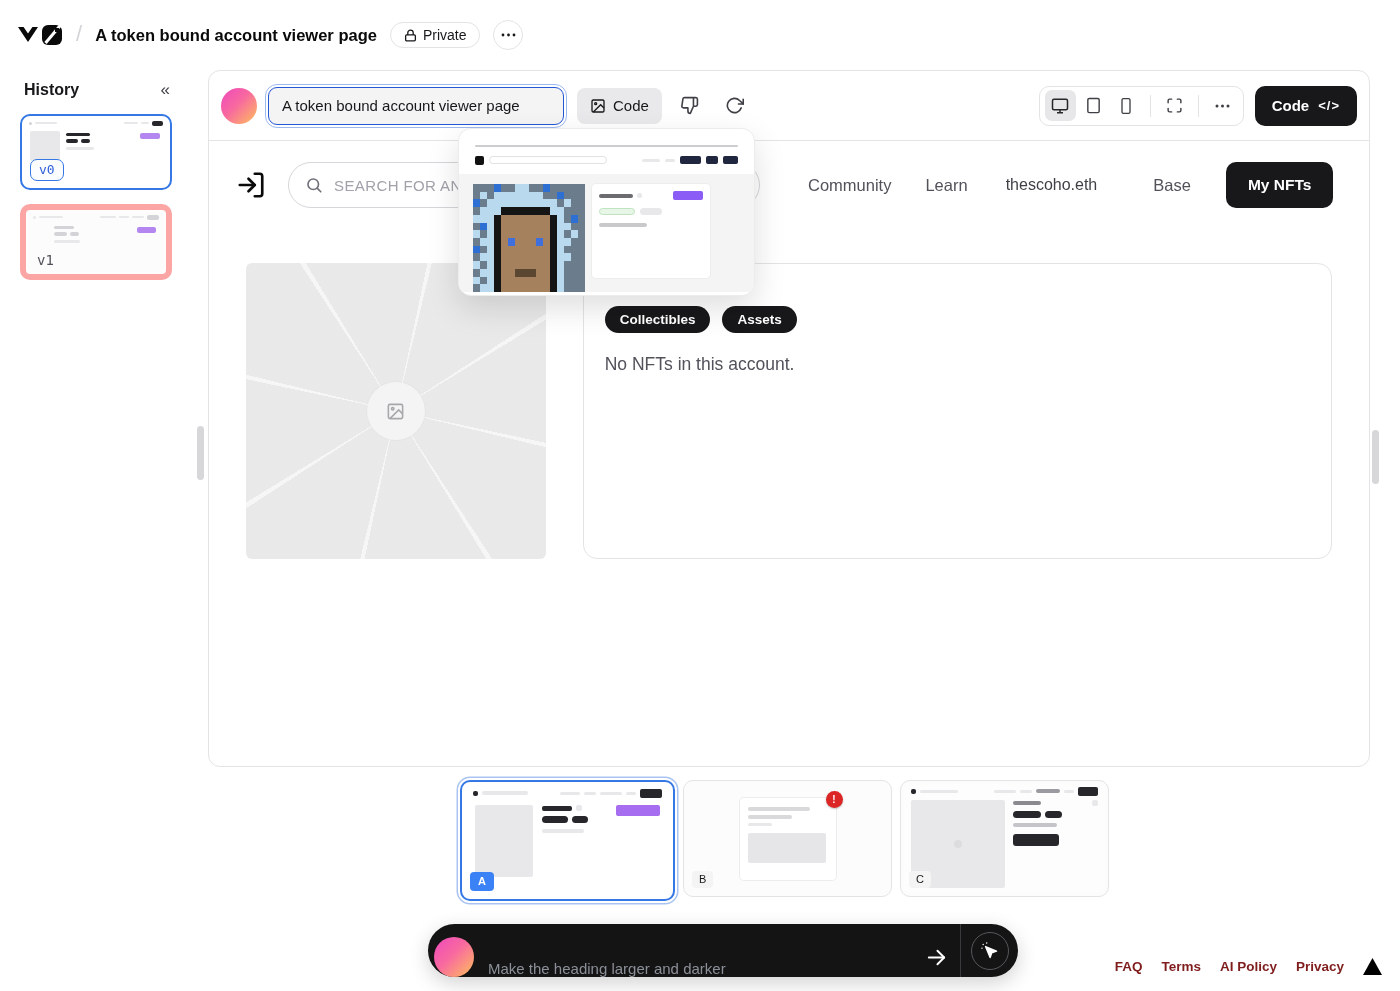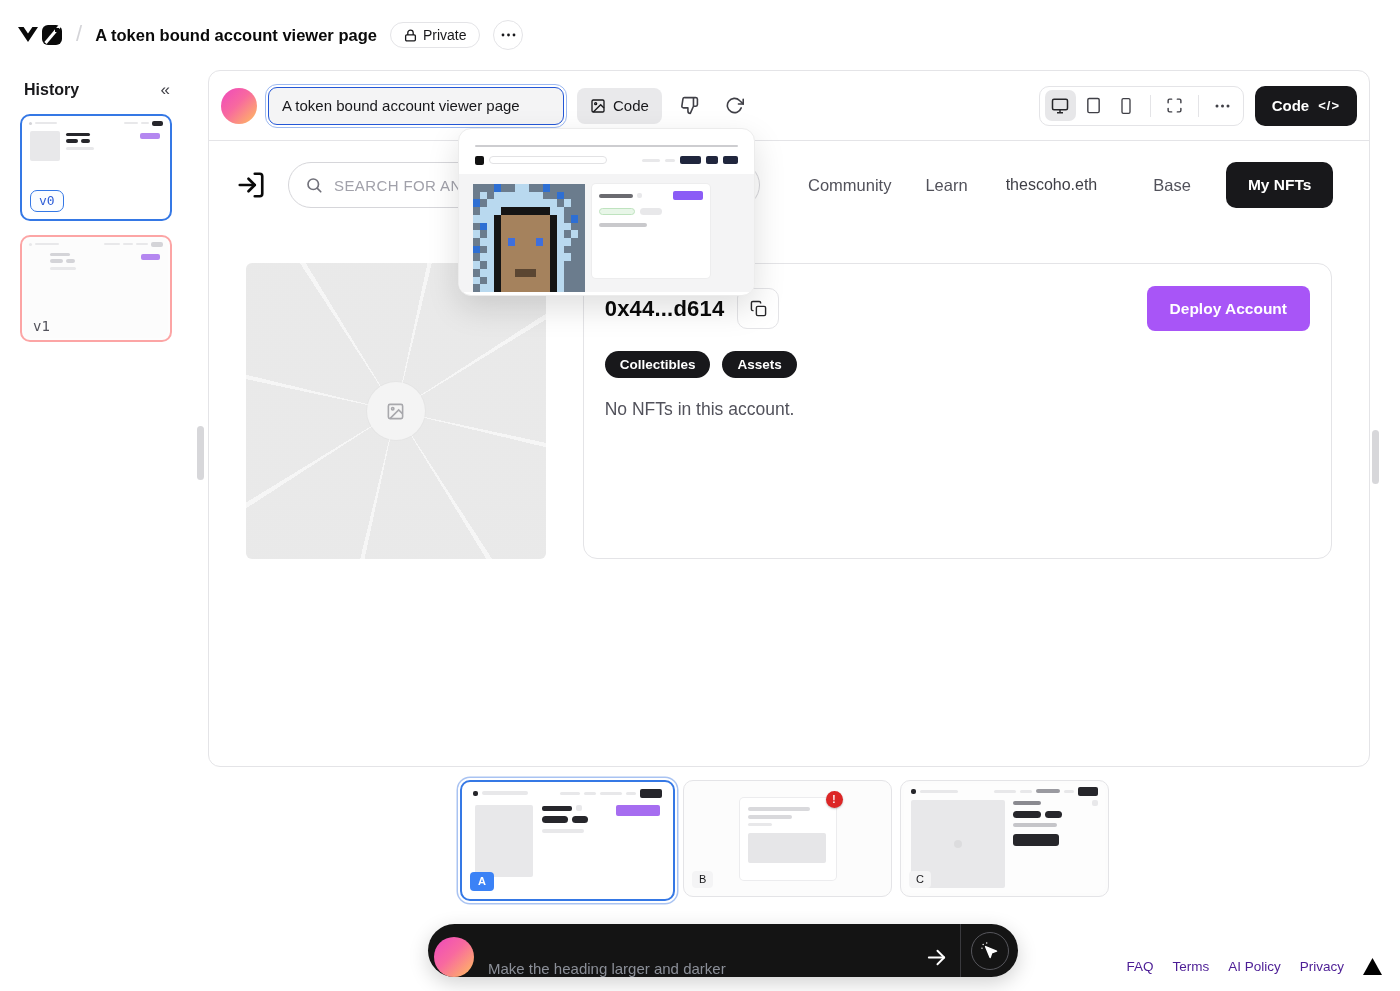--- a/index.html
+++ b/index.html
@@ -26,24 +26,24 @@
   .avatar { border-radius:50%; background:linear-gradient(135deg,#ee49bd 0%,#f8699f 45%,#ffc05c 100%); }
   .av-32 { width:32px; height:32px; }
   .av-36 { width:36px; height:36px; }
   .av-40 { width:40px; height:40px; }
 
   
   .history { position:absolute; left:16px; top:80px; width:160px; }
   .hist-head { display:flex; align-items:center; justify-content:space-between; padding:0 6px 0 8px; }
   .hist-title { font-size:16px; font-weight:600; }
   .collapse { font-size:17px; color:#3f3f46; cursor:pointer; }
-  .ver-card { position:relative; width:152px; height:107px; border-radius:10px; margin:14px 0 0 4px;
+  .ver-card { position:relative; width:152px; height:76px; border-radius:10px; margin:14px 0 0 4px;
               background:#fdfdfd; }
   .ver-sel { border:2px solid #3578e5; background:#fff; }
-  .ver-norm { border:2px solid #fca5a5;text-align:right; }
+  .ver-norm { border:6px solid #fca5a5;text-align:right; }
   .mini { position:absolute; inset:2px; border-radius:6px; overflow:hidden; background:#fff; }
   .sk { background:#d4d4d8; border-radius:2px; }
   .sk-lite { background:#e8e8ea; border-radius:2px; }
   .sk-dark { background:#26262b; border-radius:2px; }
   .sk-purple { background:#b487f0; border-radius:2px; }
   .row { display:flex; align-items:center; }
   .v0-badge { position:absolute; left:8px; bottom:7px; padding:2px 8px 3px; border:1.5px solid #3578e5;
               border-radius:7px; color:#3060d8; background:#fbfdff;
               font-family:"DejaVu Sans Mono", monospace; font-size:13px; }
   .v1-label { position:absolute; left:11px; bottom:6px; color:#52525b;
@@ -146,21 +146,21 @@
   .chat-send { background:none; border:none; color:#fff; width:40px; height:40px; display:flex;
                align-items:center; justify-content:center; }
   .chat-div { width:1px; height:53px; background:#3a3a3e; margin-left:4px; }
   .cursor-wrap { width:57px; height:53px; display:flex; align-items:center; justify-content:center; }
   .cursor-btn { width:38px; height:38px; border-radius:50%; border:1.5px solid #56565c;
                 background:transparent; color:#fff; display:flex; align-items:center; justify-content:center; }
 
   
   .footer { position:absolute; right:18px; top:958px; display:flex; align-items:center; gap:19px;
             font-size:13.5px; font-weight:500; color:#111; }
-  .footer a { color:#4c1d95; text-decoration:none; }
+  .footer a { color:#7f1d1d; text-decoration:none;font-weight:bold; }
 </style>
 </head>
 <body>
 
 <div class="app">
 
   <header class="topbar">
     <div class="tb-left">
       <span>
         <svg width="46" height="26" viewBox="0 0 46 26" fill="none">
@@ -364,32 +364,20 @@
             <span>
               <svg width="19" height="19" viewBox="0 0 24 24" fill="none" stroke="#a8a8ac" stroke-width="2">
                 <rect x="3" y="3" width="18" height="18" rx="2"></rect>
                   <circle cx="8.5" cy="8.5" r="1.5"></circle>
                   <path d="m21 15-5-5L5 21"></path>
               </svg>
             </span>
           </div>
         </div>
         <div class="account-card">
-          <div class="addr-row">
-            <span class="address">0x44...d614</span>
-            <button class="copy-btn">
-              <span>
-                <svg width="17" height="17" viewBox="0 0 24 24" fill="none" stroke="#27272a" stroke-width="2">
-                  <rect x="9" y="9" width="13" height="13" rx="2"></rect>
-                    <path d="M5 15H4a2 2 0 0 1-2-2V4a2 2 0 0 1 2-2h9a2 2 0 0 1 2 2v1"></path>
-                </svg>
-              </span>
-            </button>
-            <button class="deploy-btn">Deploy Account</button>
-          </div>
           <div class="tabs-row">
             <button class="tab-pill">Collectibles</button>
             <button class="tab-pill">Assets</button>
           </div>
           <div class="empty-msg">No NFTs in this account.</div>
         </div>
       </div>
     </div>
   </section>
 

